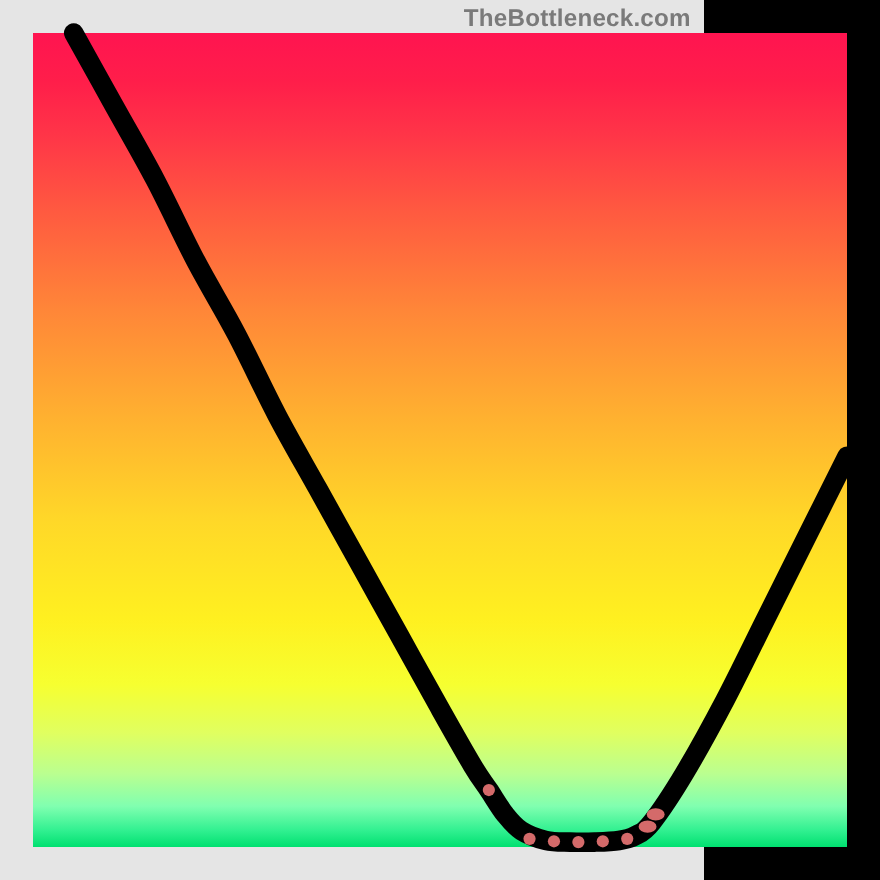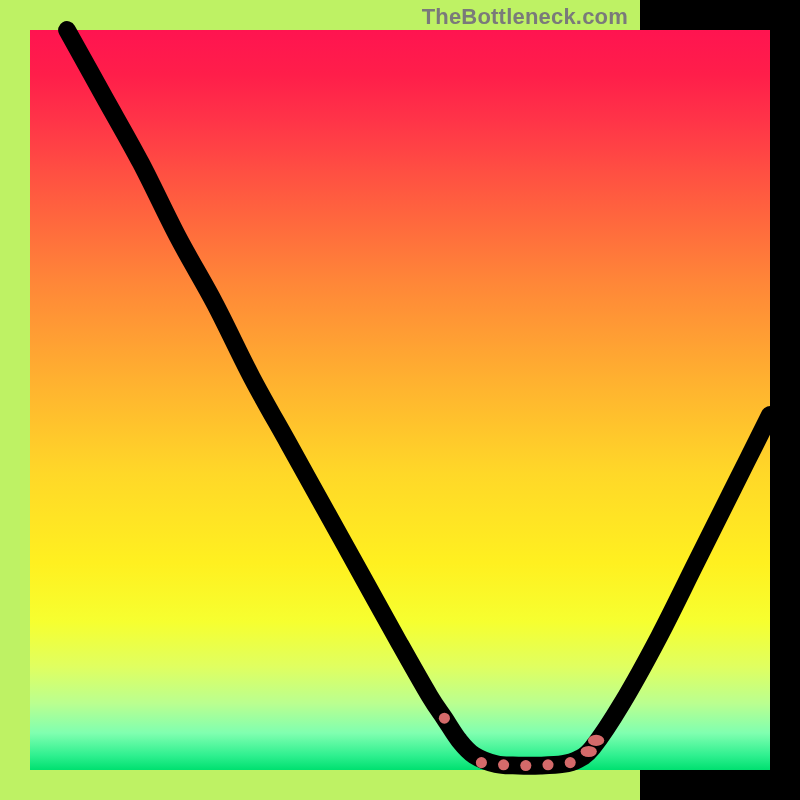--- a/index.html
+++ b/index.html
@@ -1,21 +1,21 @@
 <!DOCTYPE html>
 <html><head>
 <meta charset="utf-8">
 <style>
   * { margin: 0; padding: 0; box-sizing: border-box; }
   html, body { width: 800px; height: 800px; overflow: hidden; background: #000; }
   .frame {
     position: relative;
     width: 640px;
     height: 800px;
-    background: #bef264;
+    background: #e5e5e5;
   }
   .watermark {
     position: absolute;
     top: 4px;
     right: 12px;
     font-family: Arial, Helvetica, sans-serif;
     font-size: 22px;
     font-weight: 600;
     color: #7a7a7a;
     letter-spacing: 0.2px;

